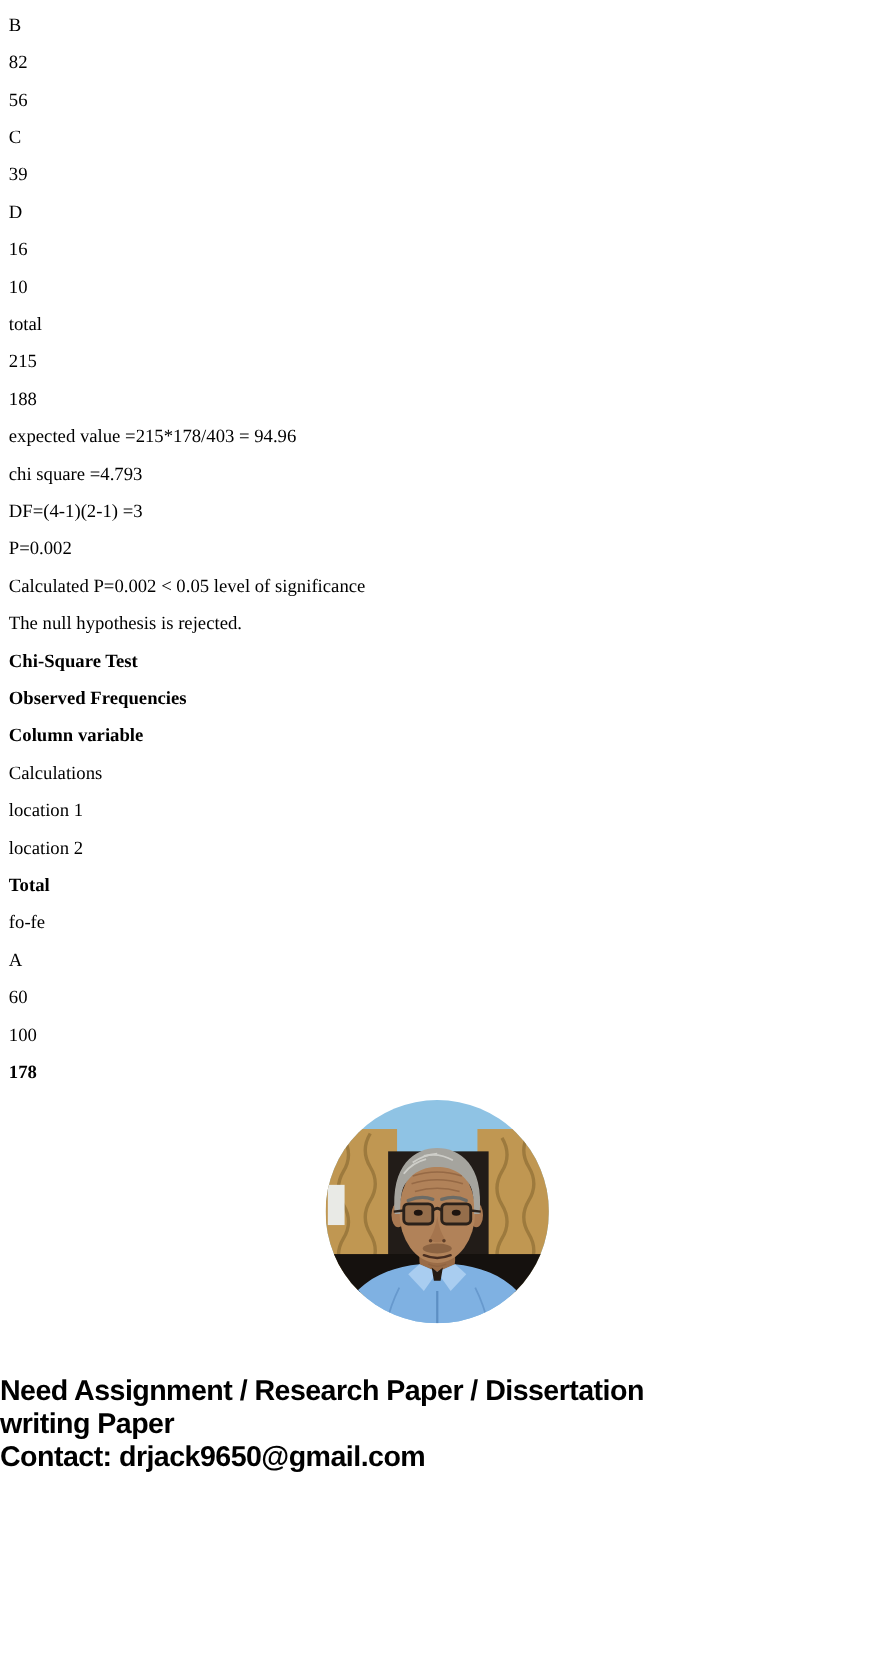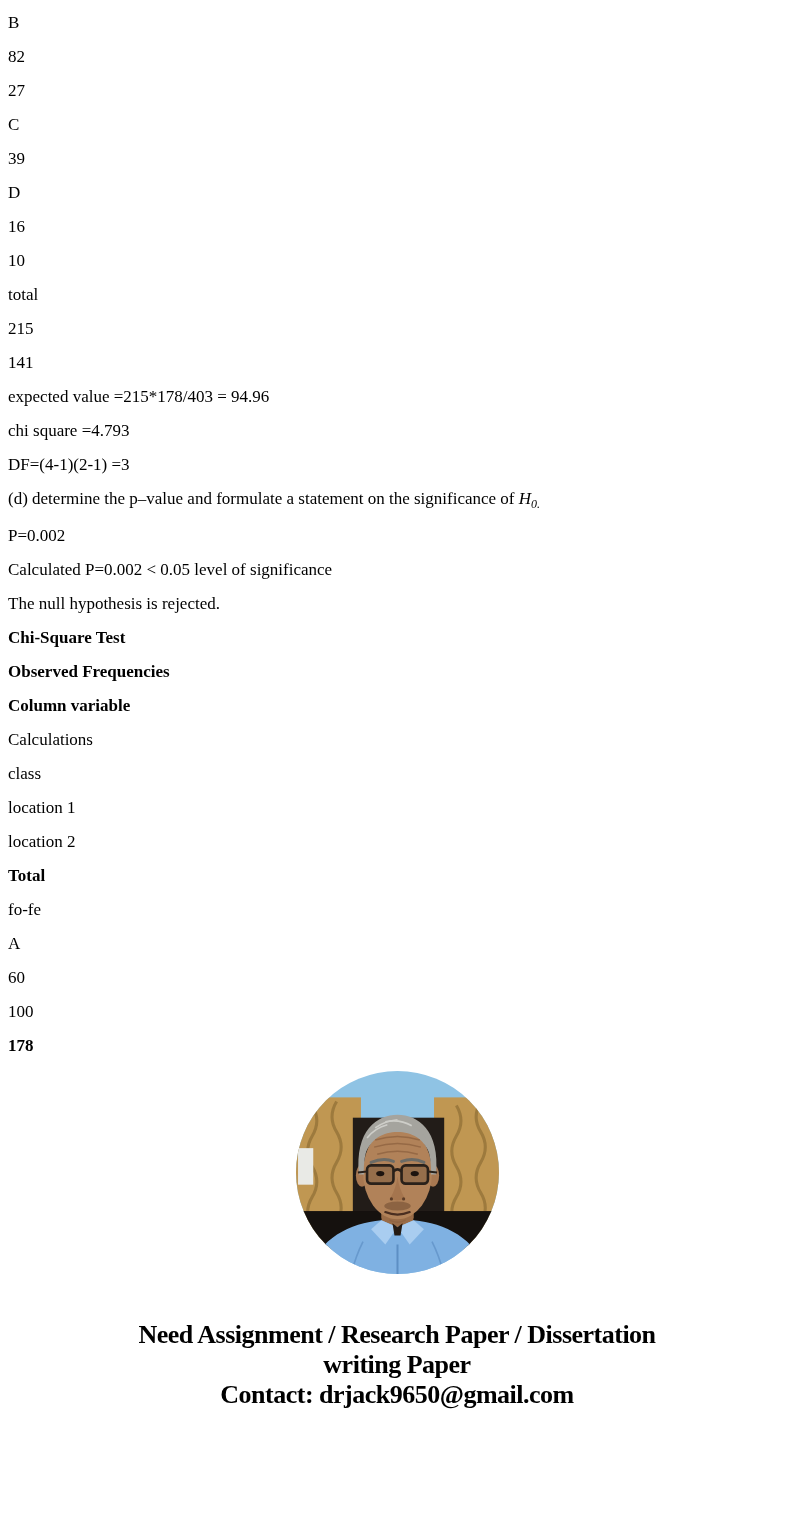--- a/index.html
+++ b/index.html
@@ -13,59 +13,56 @@
   .doc p { margin:0 0 17px 0; line-height:17px; }
   .doc p.b { font-weight:bold; }
   .doc .sym { font-style:italic; }
   .doc sub { font-size:12px; line-height:0; font-style:italic; }
 
   .photo-wrap { margin-top:14px; text-align:center; }
   .photo-wrap svg { display:inline-block; vertical-align:top; }
 
   .footer {
     margin-top:46px;
-    text-align:center;
-    font-family:Liberation Serif, serif;
+    font-family:Liberation Sans, sans-serif;
     font-weight:bold;
     font-size:26px;
     line-height:30px;
     letter-spacing:-0.5px;
     color:#000;
     padding-bottom:28px;
   }
 </style>
 </head>
 <body>
 
 <div class="doc">
   <p>B</p>
   <p>82</p>
-  <p>27</p>
+  <p>56</p>
   <p>C</p>
   <p>39</p>
   <p>D</p>
   <p>16</p>
   <p>10</p>
   <p>total</p>
   <p>215</p>
-  <p>141</p>
+  <p>188</p>
   <p>expected value =215*178/403 = 94.96</p>
   <p>chi square =4.793</p>
   <p>DF=(4-1)(2-1) =3</p>
 
-  <p style="margin-bottom:20px;"><span>(d) determine the p–value and formulate a statement on the significance of </span><span class="sym">H</span><sub>0.</sub></p>
 
   <p>P=0.002</p>
   <p>Calculated P=0.002 &lt; 0.05 level of significance</p>
   <p>The null hypothesis is rejected.</p>
   <p class="b">Chi-Square Test</p>
   <p class="b">Observed Frequencies</p>
   <p class="b">Column variable</p>
   <p>Calculations</p>
-  <p>class</p>
   <p>location 1</p>
   <p>location 2</p>
   <p class="b">Total</p>
   <p>fo-fe</p>
   <p>A</p>
   <p>60</p>
   <p>100</p>
   <p class="b">178</p>
 </div>
 

